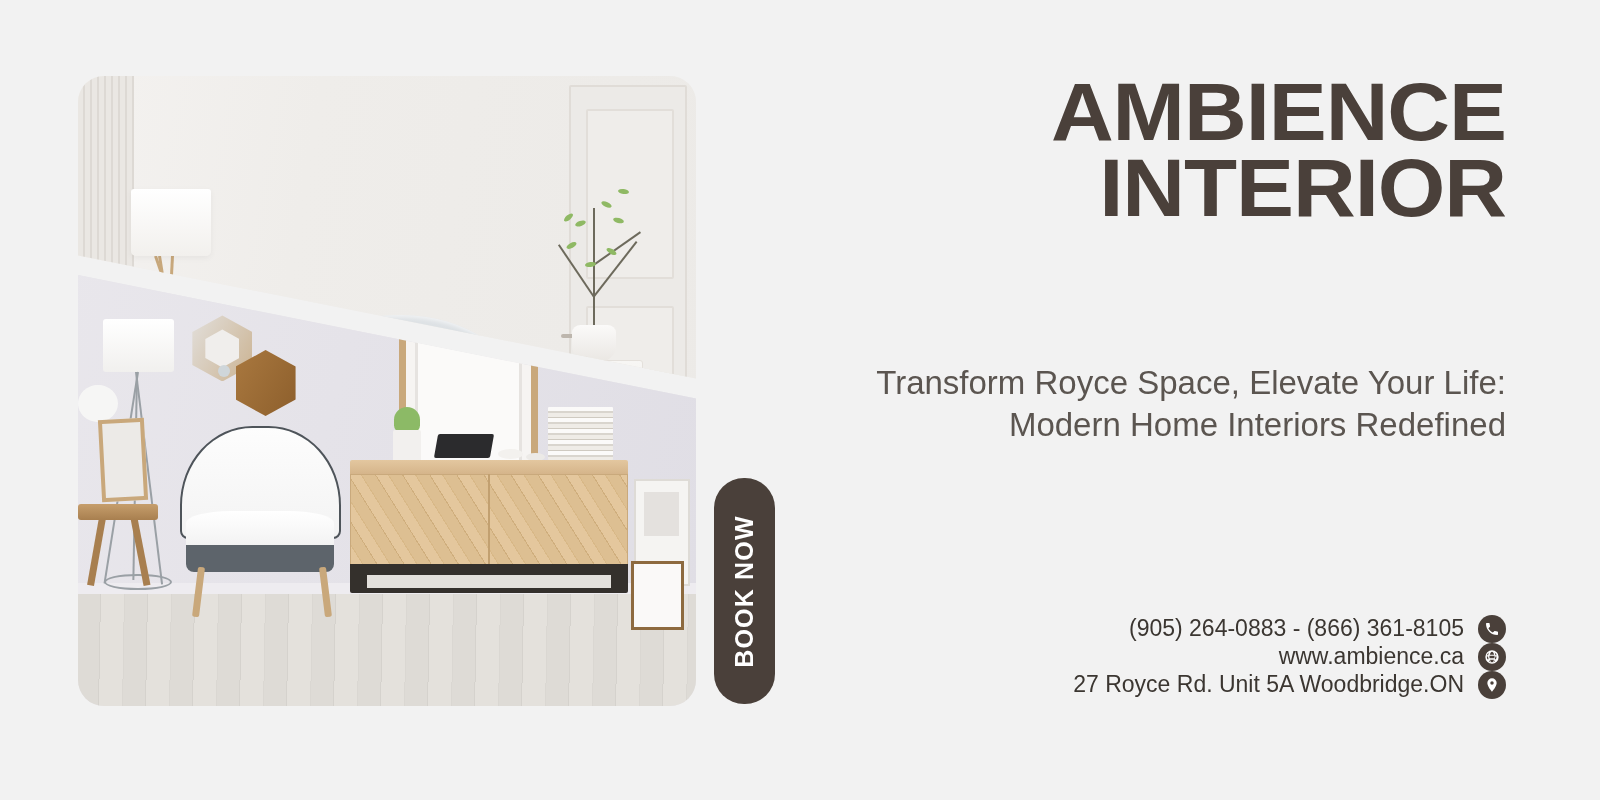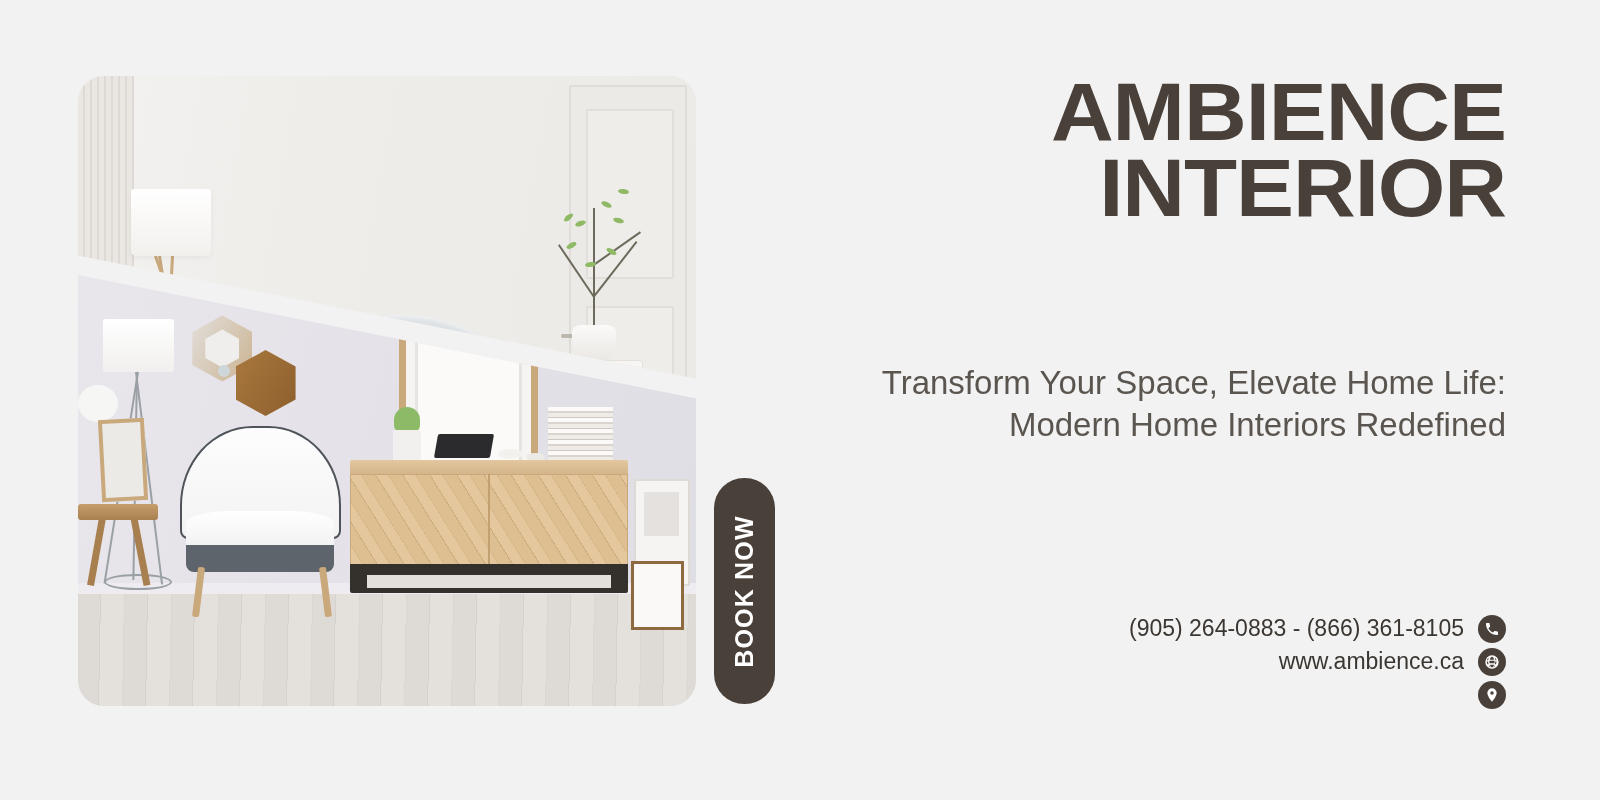--- a/index.html
+++ b/index.html
@@ -351,21 +351,20 @@
     line-height: 1.28;
     font-weight: 400;
   }
 
   .contact {
     position: absolute; right: 0; top: 615px;
     width: 100%;
     display: flex;
     flex-direction: column;
     align-items: flex-end;
-    gap: 5px;
   }
   .contact-row {
     display: flex; align-items: center; justify-content: flex-end;
     gap: 14px;
   }
   .contact-row .txt {
     color: #3b3631;
     font-size: 23px;
     line-height: 1.1;
     white-space: nowrap;
@@ -493,21 +492,21 @@
   <span>BOOK NOW</span>
 </div>
 
 <div class="right">
 
   <div class="brand">
     <span class="line">AMBIENCE</span>
     <span class="line">INTERIOR</span>
   </div>
 
-  <div class="tagline">Transform Your Space, Elevate Home Life: Modern Home Interiors Redefined</div>
+  <div class="tagline">Transform Royce Space, Elevate Your Life: Modern Home Interiors Redefined</div>
 
   <div class="contact">
 
     <div class="contact-row">
       <div class="txt">(905) 264-0883 - (866) 361-8105</div>
       <div class="cicon">
         <svg viewBox="0 0 24 24">
             <path d="M6.6 10.8c1.4 2.8 3.8 5.1 6.6 6.6l2.2-2.2c.3-.3.7-.4 1-.2 1.1.4 2.3.6 3.6.6.6 0 1 .4 1 1V20c0 .6-.4 1-1 1-9.4 0-17-7.6-17-17 0-.6.4-1 1-1h3.5c.6 0 1 .4 1 1 0 1.2.2 2.4.6 3.6.1.3 0 .7-.2 1l-2.3 2.2z"></path>
           </svg>
       </div>
@@ -516,20 +515,21 @@
     <div class="contact-row">
       <div class="txt">www.ambience.ca</div>
       <div class="cicon">
         <svg viewBox="0 0 24 24">
             <path d="M12 2a10 10 0 100 20 10 10 0 000-20zm0 2c1.3 0 2.6 1.9 3.2 4.6H8.8C9.4 5.9 10.7 4 12 4zM7.3 5.4C6.8 6.6 6.4 7.9 6.2 9.4H4.3a8 8 0 013-4zM4.3 11.4h1.8c.1 1.5.4 2.9.9 4.1h-1.8a8 8 0 01-.9-4.1zm3 6.1h1.5c.3 1 .7 1.9 1.2 2.6a8 8 0 01-2.7-2.6zM12 20c-1.2 0-2.4-1.6-3-4h6c-.6 2.4-1.8 4-3 4zm3.6-6H8.4c-.2-1.2-.3-2.6-.3-4h7.8c0 1.4-.1 2.8-.3 4zm-1.6 6.1c.5-.7.9-1.6 1.2-2.6h1.5a8 8 0 01-2.7 2.6zM17.9 15.5h-1.8c.5-1.2.8-2.6.9-4.1h1.8c-.1 1.5-.4 2.9-.9 4.1zm-.8-6.1c-.2-1.5-.6-2.8-1.1-4a8 8 0 013 4h-1.9z"></path>
           </svg>
       </div>
     </div>
 
     <div class="contact-row">
+      <div class="txt">27 Royce Rd. Unit 5A Woodbridge.ON</div>
       <div class="cicon">
         <svg viewBox="0 0 24 24">
             <path d="M12 2a7 7 0 00-7 7c0 5.2 7 13 7 13s7-7.8 7-13a7 7 0 00-7-7zm0 9.6A2.6 2.6 0 1112 6.4a2.6 2.6 0 010 5.2z"></path>
           </svg>
       </div>
     </div>
 
   </div>
 </div>
 

